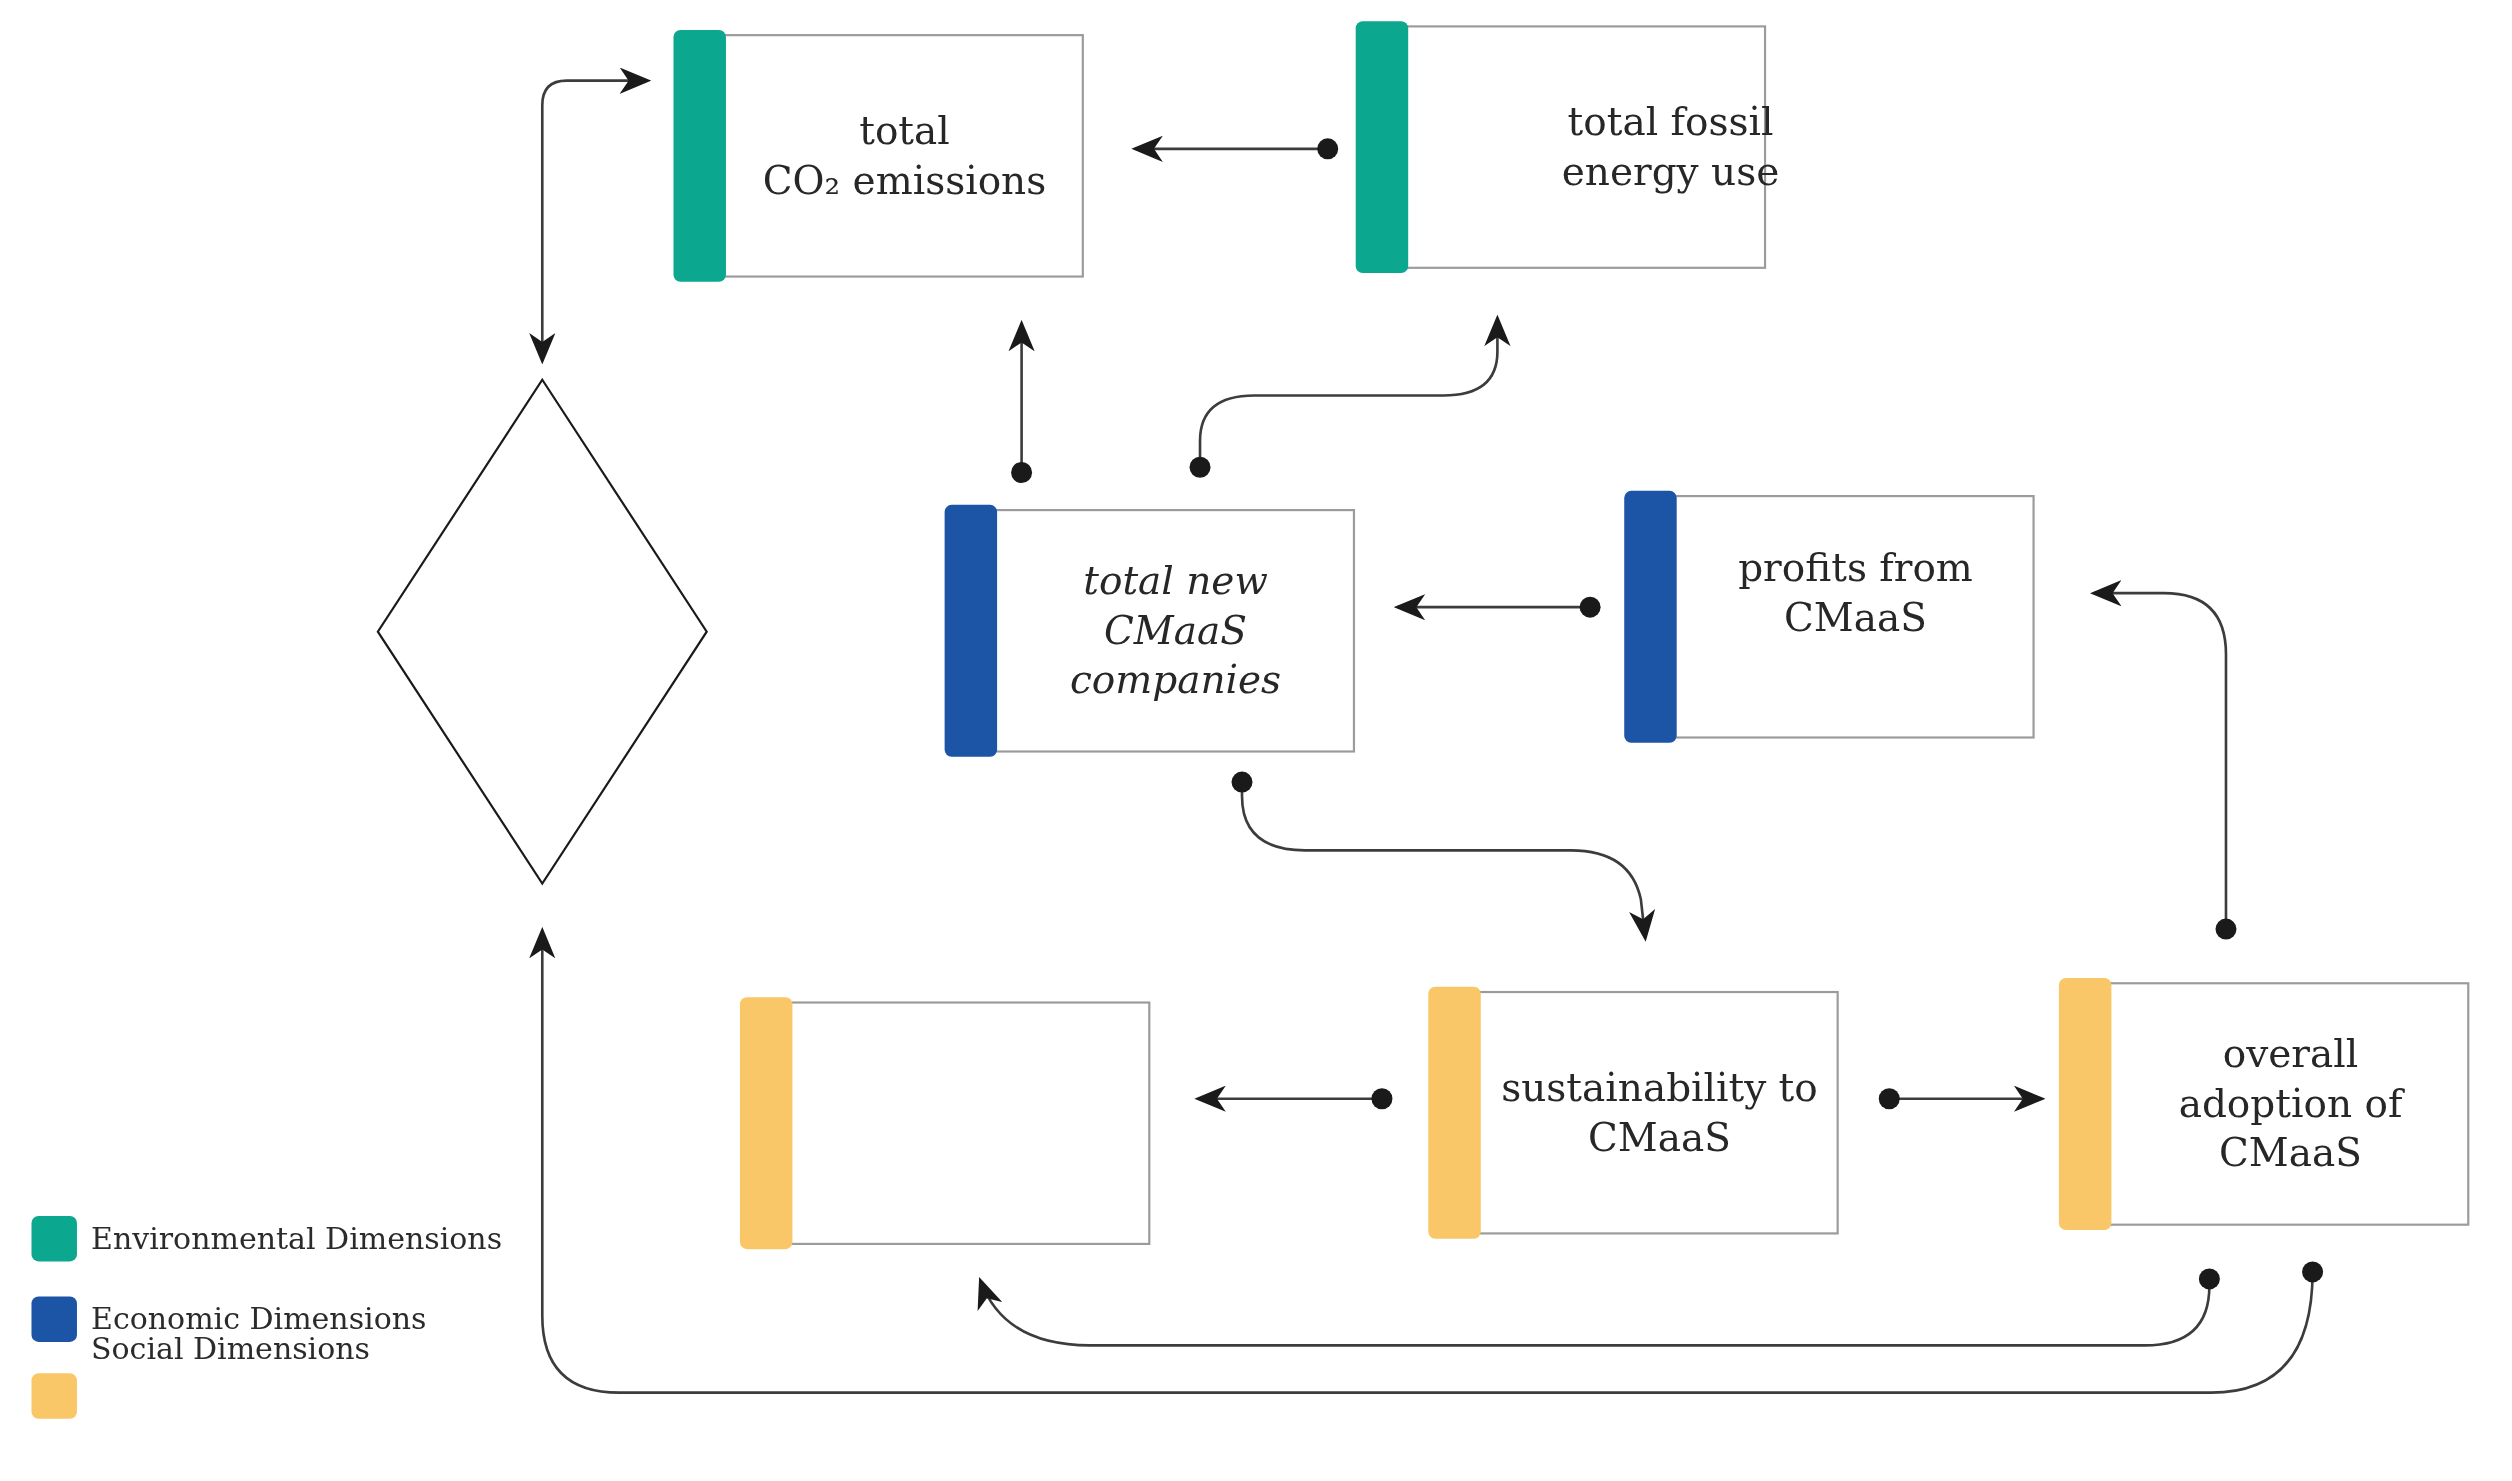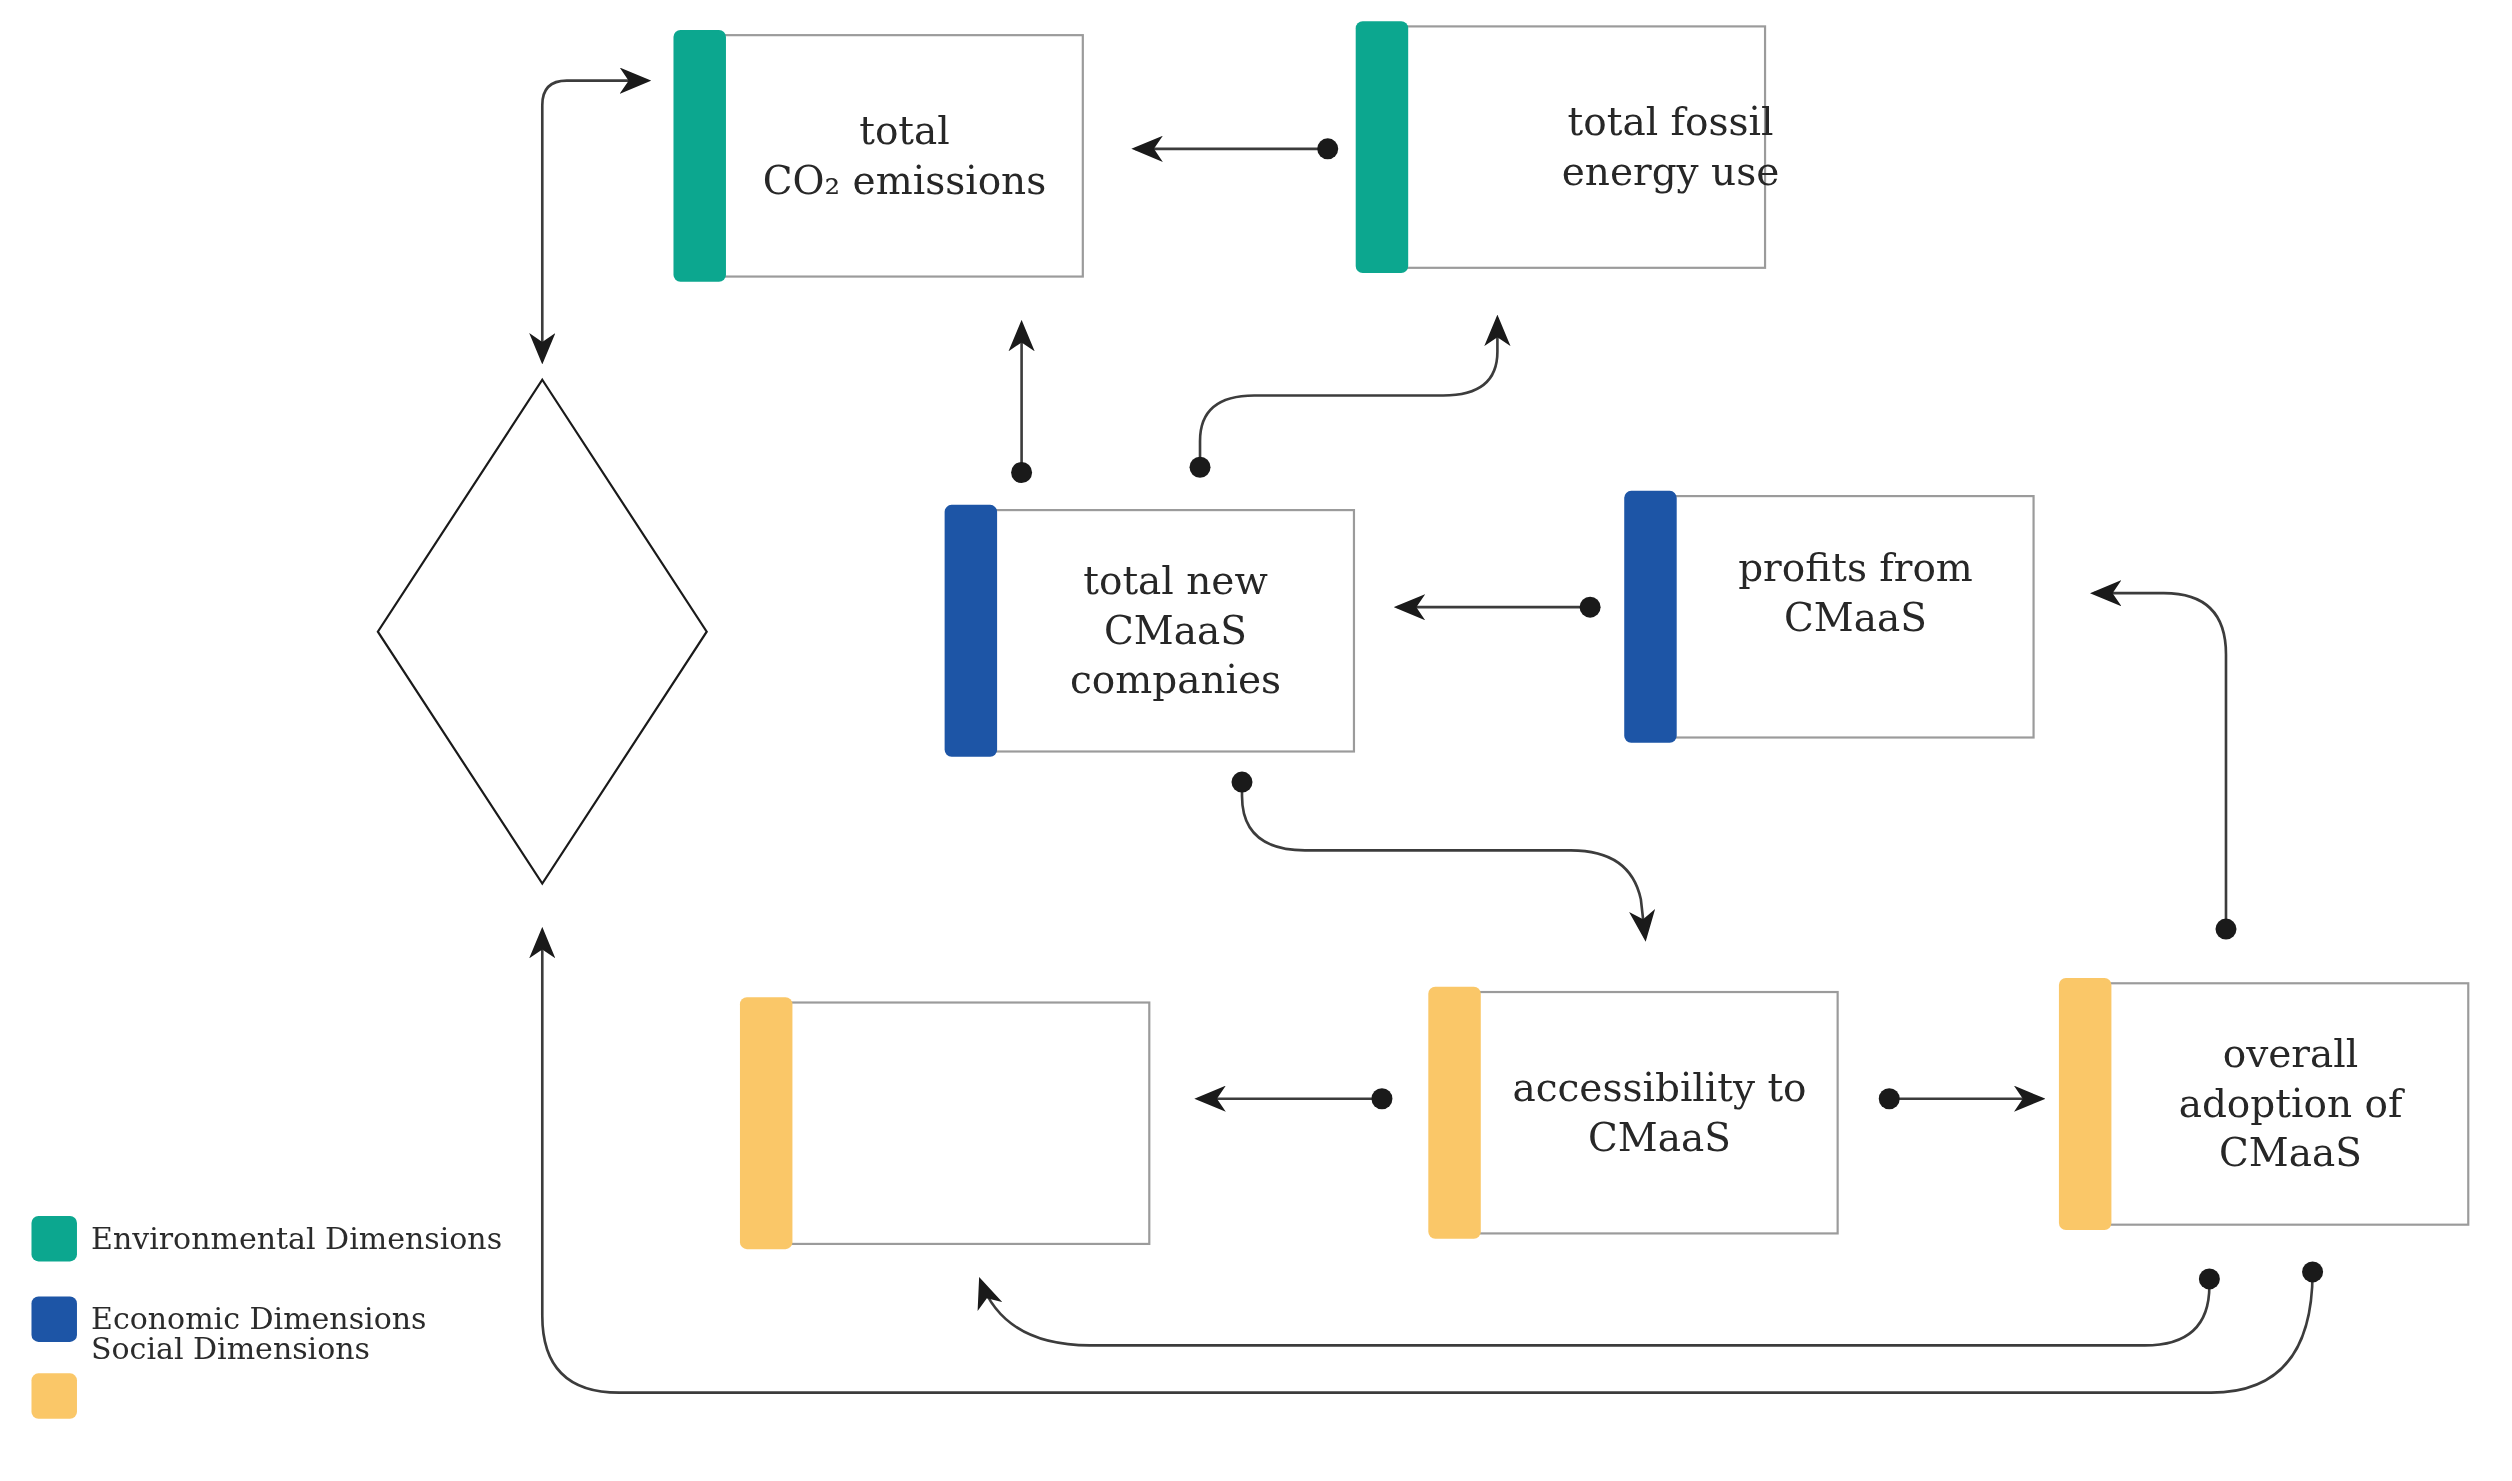--- a/index.html
+++ b/index.html
@@ -146,29 +146,29 @@
     <rect x="36" y="1482" width="52" height="52" rx="8" fill="#1d55a6"></rect>
     <rect x="36" y="1570" width="52" height="52" rx="8" fill="#fac768"></rect>
   </svg>
 
   <div class="node-label" style="left:726px; top:35px; width:357px; height:241px;">total
 CO₂ emissions</div>
 
   <div class="node-label" style="left:1492px; top:26px; width:357px; height:241px;">total fossil
 energy use</div>
 
-  <div class="node-label" style="left:997px; top:510px; width:357px; height:241px;">total new
+  <div class="node-label" style="left:997px; top:510px; width:357px; height:241px;font-style:italic;">total new
 CMaaS
 companies</div>
 
   <div class="node-label" style="left:1677px; top:472px; width:357px; height:241px;">profits from
 CMaaS</div>
 
 
-  <div class="node-label" style="left:1481px; top:992px; width:357px; height:241px;">accessibility to
+  <div class="node-label" style="left:1481px; top:992px; width:357px; height:241px;">sustainability to
 CMaaS</div>
 
   <div class="node-label" style="left:2112px; top:983px; width:357px; height:241px;">overall
 adoption of
 CMaaS</div>
 
 
   <div class="legend-label" style="left:91px; top:1216px; height:45px;">Environmental Dimensions</div>
   <div class="legend-label" style="left:91px; top:1296px; height:45px;">Economic Dimensions</div>
   <div class="legend-label" style="left:91px; top:1326px; height:45px;">Social Dimensions</div>

